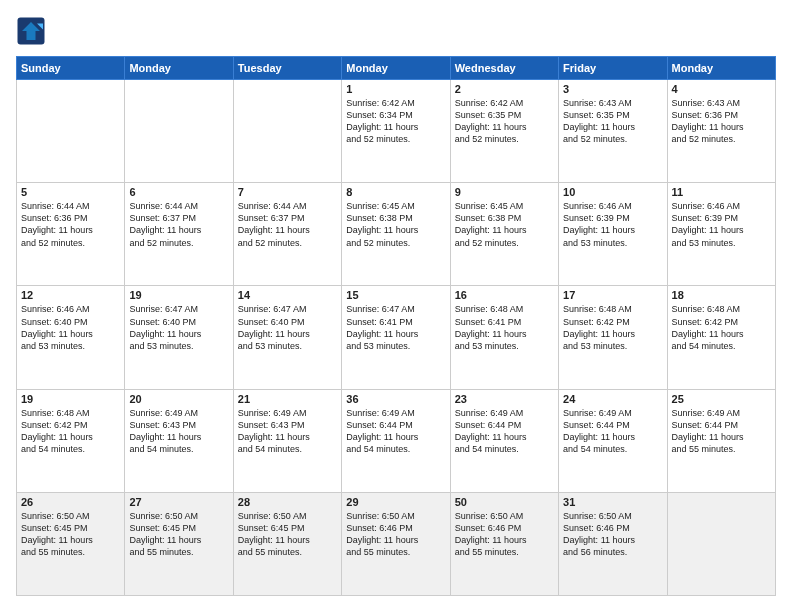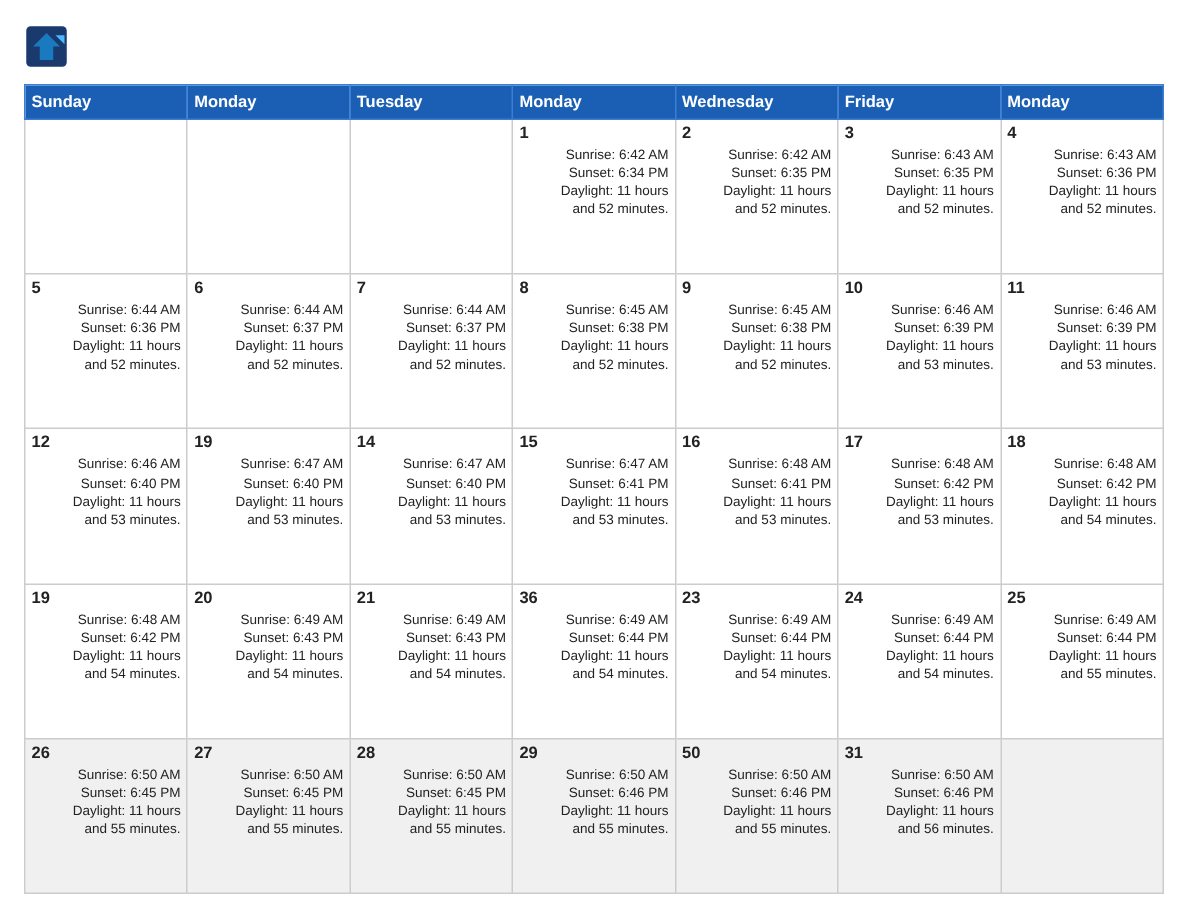--- a/index.html
+++ b/index.html
@@ -84,21 +84,20 @@
     .day-num {
       font-size: 11px;
       font-weight: bold;
       display: block;
       margin-bottom: 2px;
     }
     .day-info {
       font-size: 9px;
       line-height: 1.35;
       color: #222;
-      text-align: right;
     }
     .empty {
       background: #f9f9f9;
     }
   </style>
 </head>
 <body>
 
 <div class="page">
   <div class="header">

